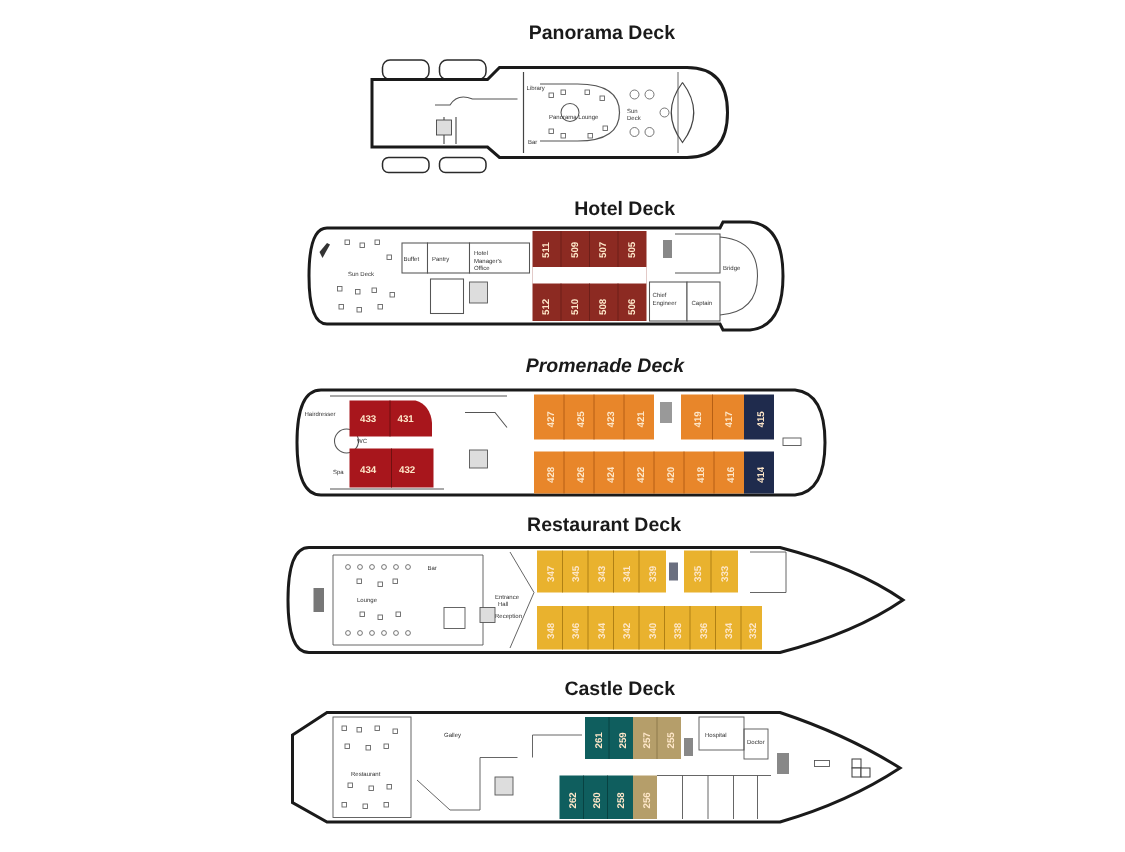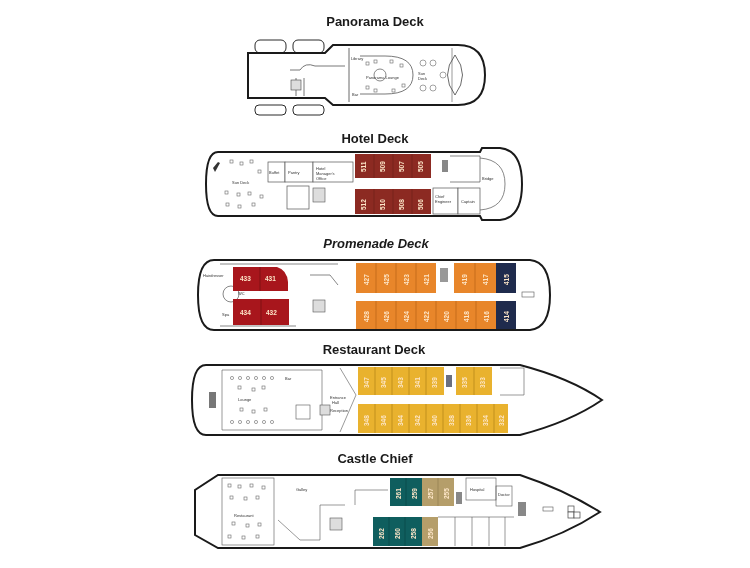--- a/index.html
+++ b/index.html
@@ -1,29 +1,29 @@
 <!DOCTYPE html>
 <html><head>
 <meta charset="utf-8">
 <style>
   html, body { margin:0; padding:0; background:#ffffff; }
   body { width:750px; height:568px; position:relative; overflow:hidden; font-family:"Liberation Sans", sans-serif; }
-  .deck-title { position:absolute; font-weight:bold; font-size:13px; color:#1a1a1a; text-align:center; white-space:nowrap; }
+  .deck-title { position:absolute; font-weight:bold; font-size:13px; color:#1a1a1a; text-align:right; white-space:nowrap; }
   svg { position:absolute; left:0; top:0; }
   .lbl { font-family:"Liberation Sans", sans-serif; font-size:4px; fill:#333; }
   .cab { font-family:"Liberation Sans", sans-serif; font-size:6.5px; fill:#fde6c8; font-weight:bold; }
 </style>
 </head>
 <body>
 
 <div class="deck-title" style="left:300px;top:14px;width:150px;">Panorama Deck</div>
 <div class="deck-title" style="left:300px;top:131px;width:150px;">Hotel Deck</div>
 <div class="deck-title" style="left:296px;top:236px;width:160px;font-style:italic;">Promenade Deck</div>
 <div class="deck-title" style="left:294px;top:342px;width:160px;">Restaurant Deck</div>
-<div class="deck-title" style="left:300px;top:451px;width:150px;">Castle Chief</div>
+<div class="deck-title" style="left:300px;top:451px;width:150px;">Castle Deck</div>
 
 <svg width="750" height="568" viewBox="0 0 750 568">
 
   <g>
 
     <rect x="255" y="40" width="31" height="13" rx="5" fill="#fff" stroke="#2a2a2a" stroke-width="1"></rect>
     <rect x="293" y="40" width="31" height="13" rx="5" fill="#fff" stroke="#2a2a2a" stroke-width="1"></rect>
     <rect x="255" y="105" width="31" height="10" rx="4" fill="#fff" stroke="#2a2a2a" stroke-width="1"></rect>
     <rect x="293" y="105" width="31" height="10" rx="4" fill="#fff" stroke="#2a2a2a" stroke-width="1"></rect>
 

